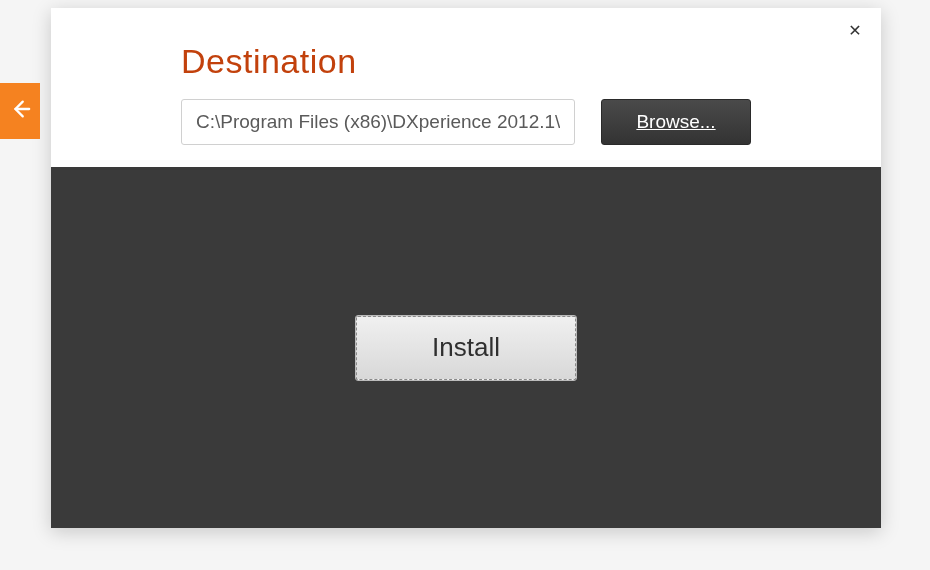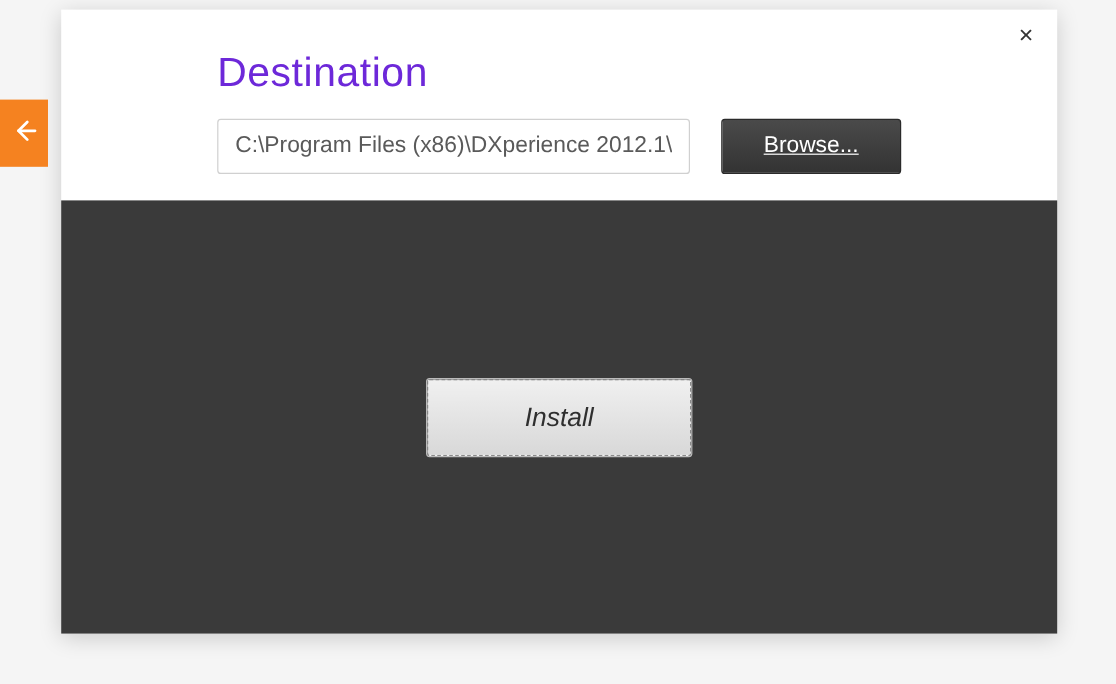--- a/index.html
+++ b/index.html
@@ -57,21 +57,21 @@
       color: #333;
       background: transparent;
       border: none;
     }
     .upper {
       padding: 34px 130px 22px 130px;
     }
     .heading {
       font-size: 34px;
       font-weight: 300;
-      color: #6d28d9;
+      color: #c2410c;
       letter-spacing: 0.5px;
       margin-bottom: 18px;
     }
     .dest-row {
       display: flex;
       align-items: stretch;
       gap: 26px;
     }
     .path-input {
       flex: 1;
@@ -104,25 +104,24 @@
       align-items: center;
       justify-content: center;
     }
     .install-btn {
       width: 220px;
       height: 64px;
       background: linear-gradient(to bottom, #f0f0f0, #d8d8d8);
       border: 1px dashed #8a8a8a;
       outline: 1px solid #bbb;
       color: #2f2f2f;
-      font-size: 22px;
+      font-size: 26px;
       font-family: inherit;
       cursor: pointer;
       border-radius: 2px;
-      font-style: italic;
     }
   </style>
 </head>
 <body>
 
 <div class="back-tab">
   <span>
     <svg viewBox="0 0 24 24" fill="none" stroke="#ffffff" stroke-width="2.5" stroke-linecap="round" stroke-linejoin="round">
       <polyline points="15 4 7 12 15 20"></polyline>
       <line x1="7" y1="12" x2="22" y2="12"></line>

